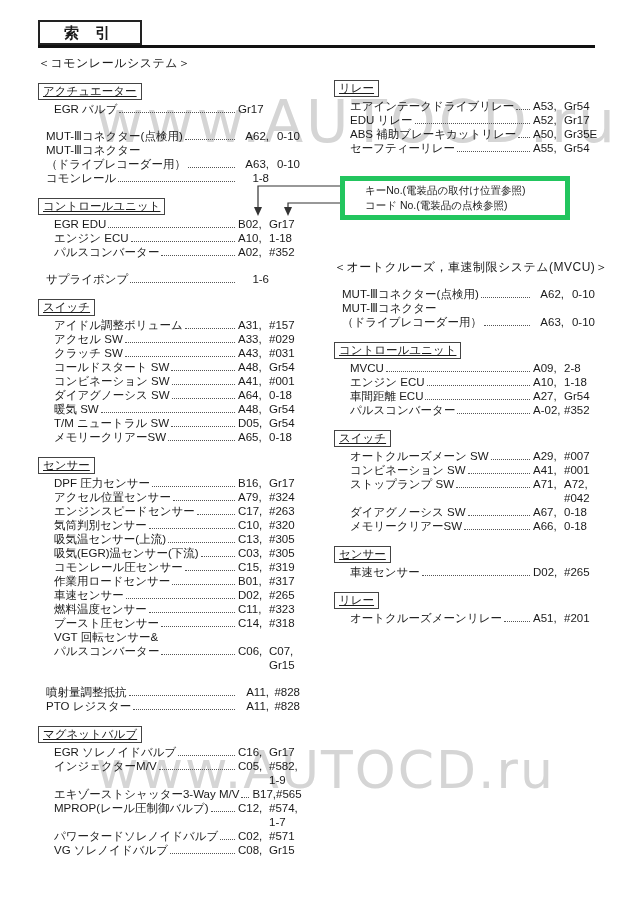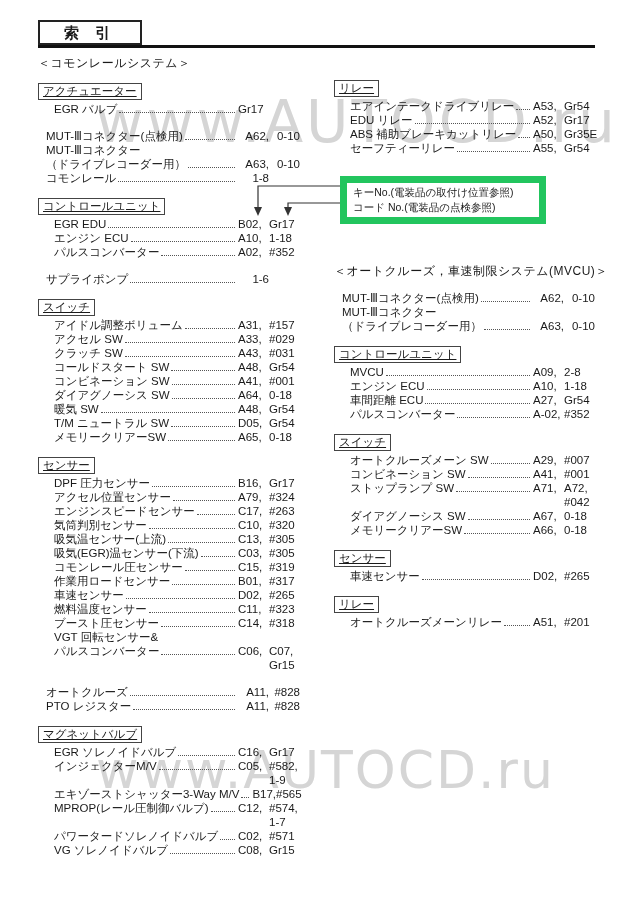--- a/index.html
+++ b/index.html
@@ -37,22 +37,22 @@
   .row .label{white-space:nowrap;}
   .row .leader{
     flex:1;min-width:8px;border-bottom:1px dotted #555;
     align-self:flex-end;margin:0 3px 3px 2px;
   }
   .row .sp{flex:1;}
   .row .c1{display:inline-block;width:31px;white-space:nowrap;}
   .row .c2{display:inline-block;width:31px;white-space:nowrap;}
   
   .callout{
-    border:7px solid #22c55e;background:#fff;width:180px;margin:21px 0 40px 6px;
-    padding:2px 6px;font-size:10.5px;line-height:15px;white-space:nowrap;
+    border:5px solid #22c55e;background:#fff;width:180px;margin:21px 0 40px 6px;
+    padding:2px 20px;font-size:10.5px;line-height:15px;white-space:nowrap;
   }
   .arrows{position:absolute;left:248px;top:180px;z-index:2;}
 </style>
 </head>
 <body>
 
 <div class="page">
 
   <div class="watermark wm-top" style="color: rgb(213, 213, 213);">www.AUTOCD.ru</div>
   <div class="watermark wm-bottom" style="color: rgb(213, 213, 213);">www.AUTOCD.ru</div>
@@ -223,21 +223,21 @@
           <span class="leader"></span>
           <span class="c1">C06,</span>
           <span class="c2">C07,</span>
         </div><div class="row">
           <span class="sp"></span>
           <span class="c1"></span>
           <span class="c2">Gr15</span>
         </div></div>
       <div class="blk items plain-items">
         <div class="row">
-          <span class="label">オートクルーズ</span>
+          <span class="label">噴射量調整抵抗</span>
           <span class="leader"></span>
           <span class="c1">A11,</span>
           <span class="c2">#828</span>
         </div>
         <div class="row">
           <span class="label">PTO レジスター</span>
           <span class="leader"></span>
           <span class="c1">A11,</span>
           <span class="c2">#828</span>
         </div>

